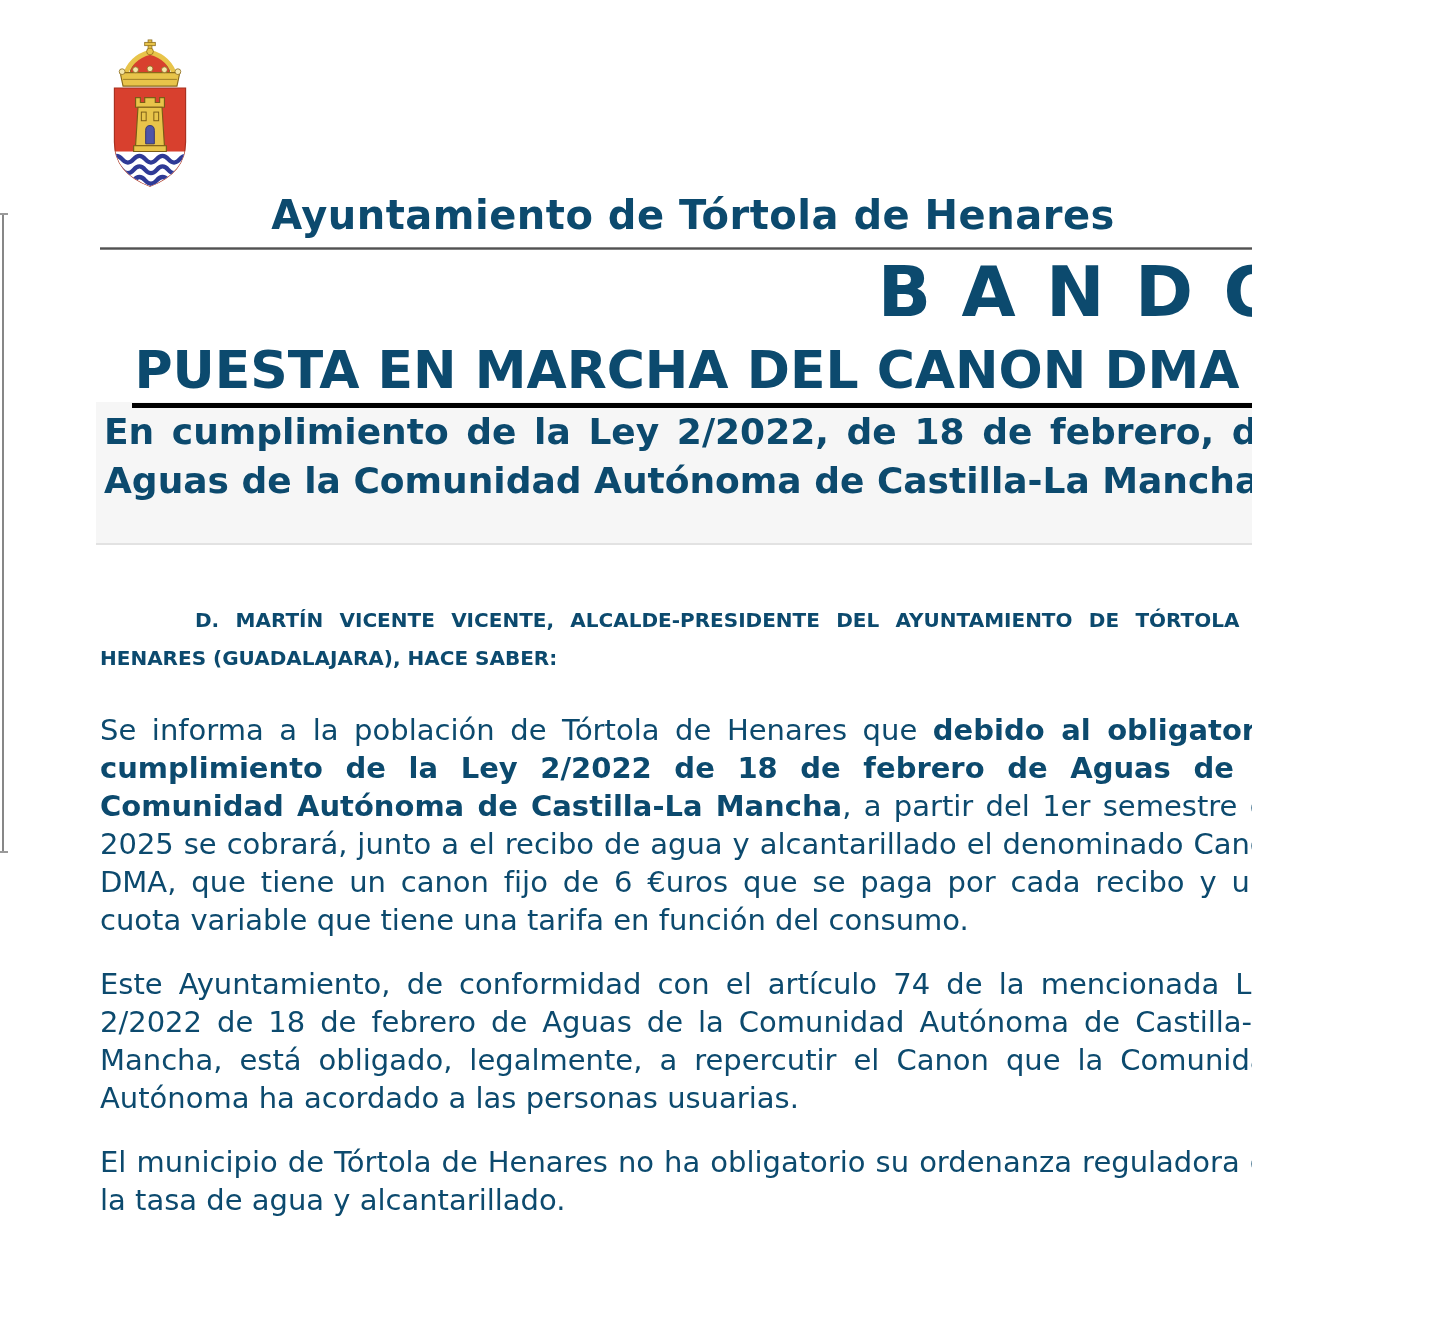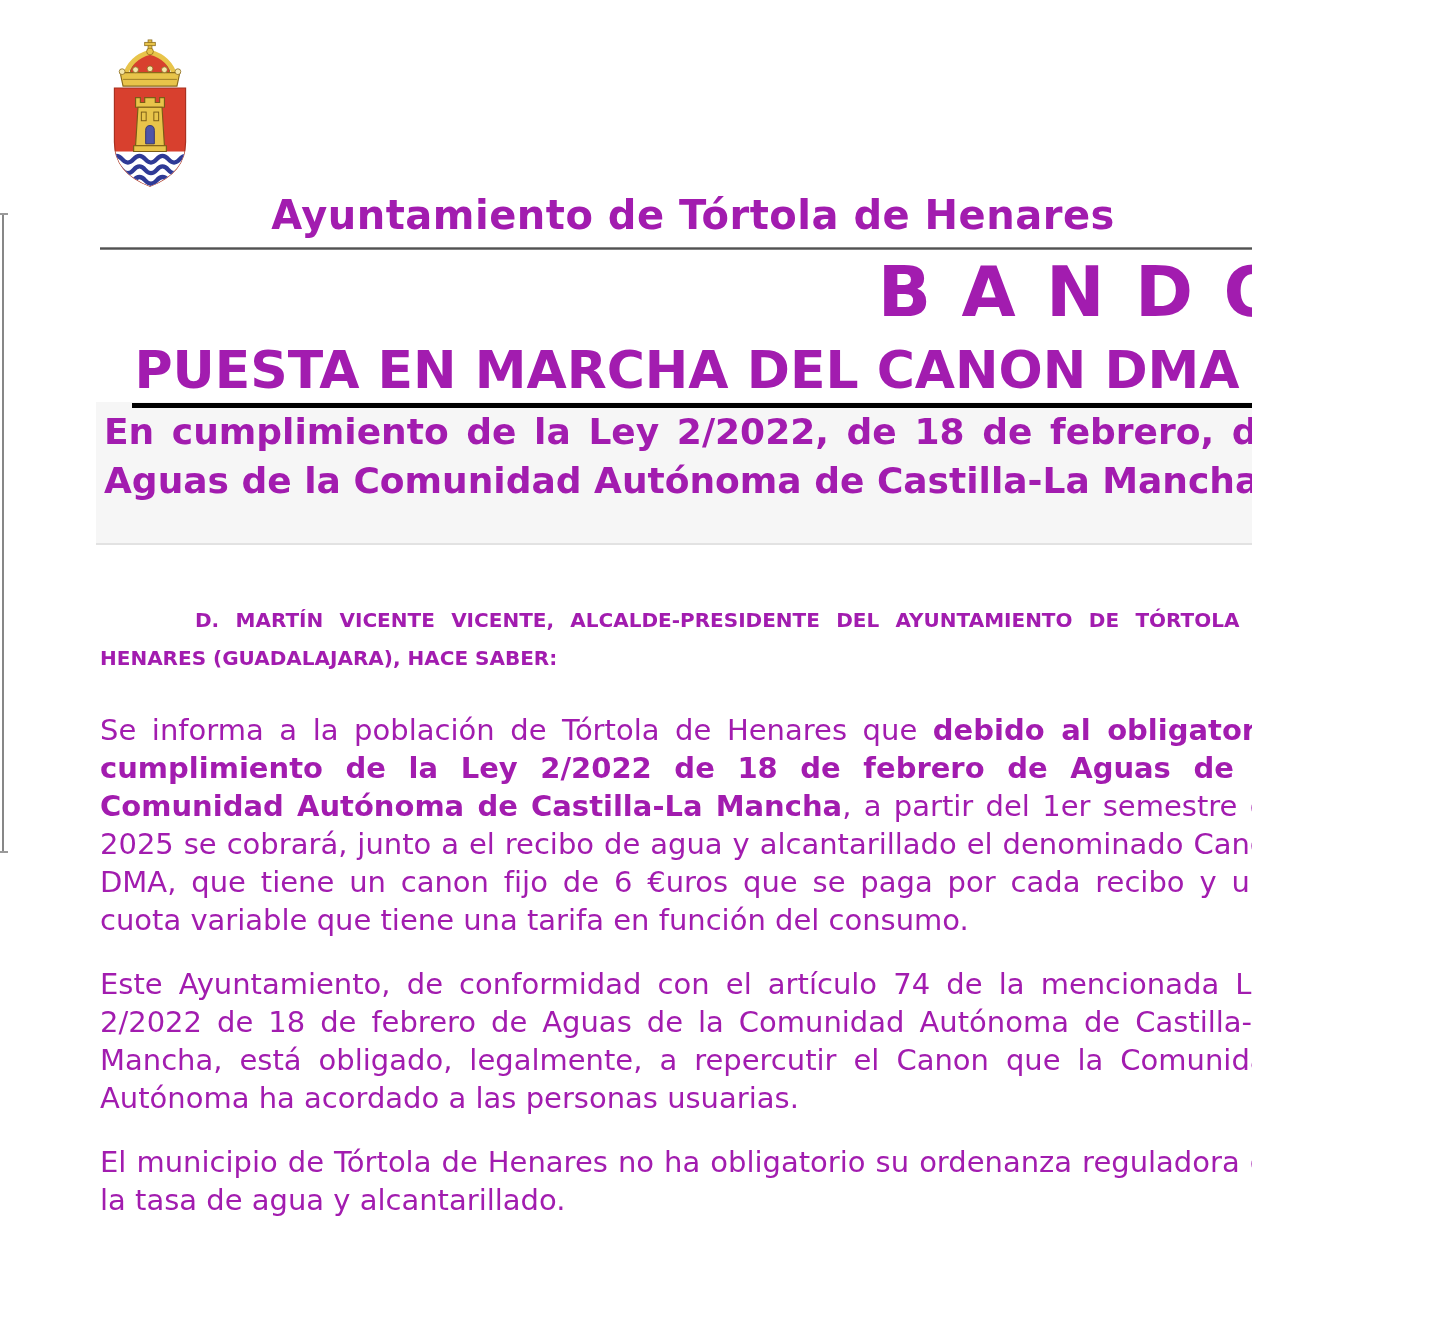--- a/index.html
+++ b/index.html
@@ -4,21 +4,21 @@
 <style>
   * { margin: 0; padding: 0; box-sizing: border-box; }
   html, body { background: #ffffff; }
   .canvas {
     position: relative;
     width: 1252px;
     height: 1330px;
     background: #ffffff;
     overflow: hidden;
     font-family: "DejaVu Sans", "Liberation Sans", sans-serif;
-    color: #a21caf;
+    color: #0c4a6e;
   }
 
   
   .page-edge {
     position: absolute;
     left: 0;
     top: 213px;
     width: 8px;
     height: 640px;
     border-top: 2px solid #9a9a9a;

